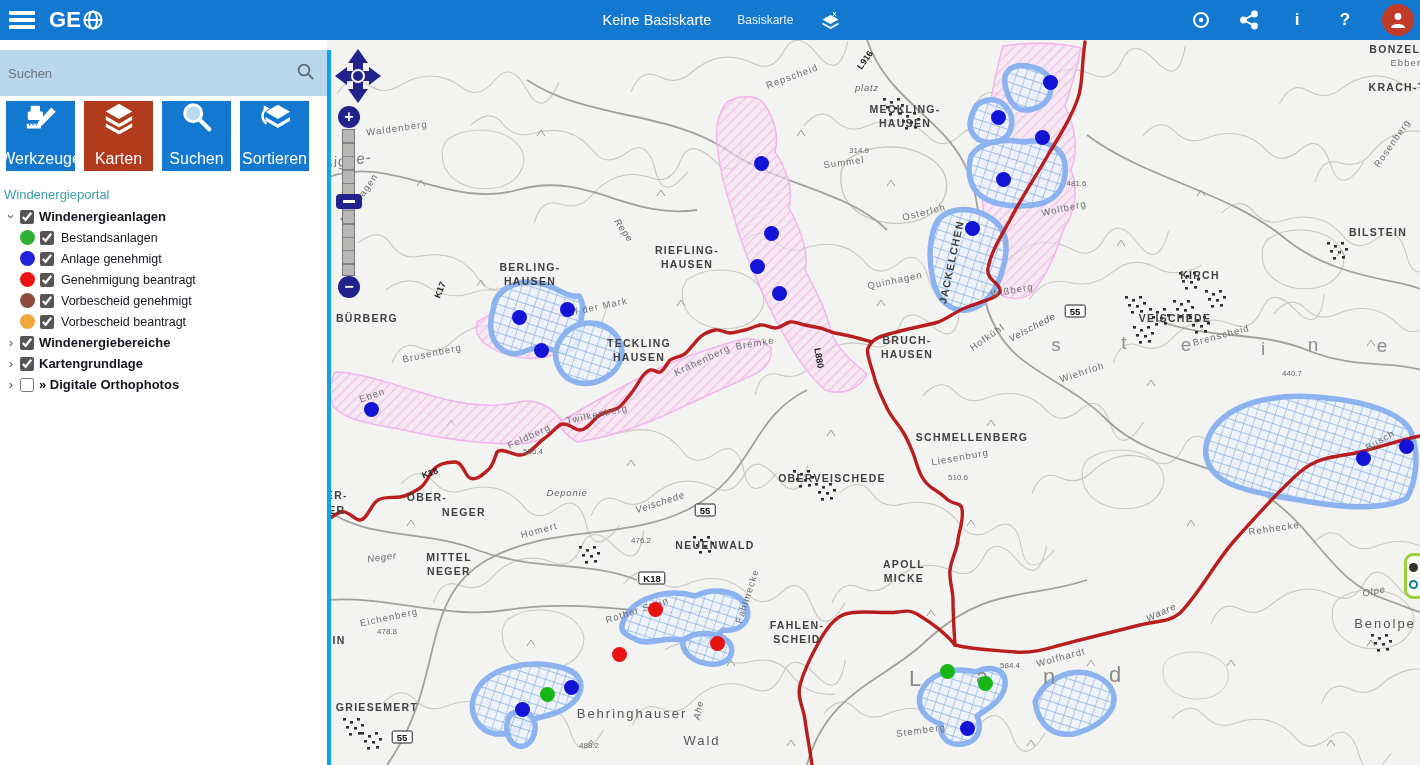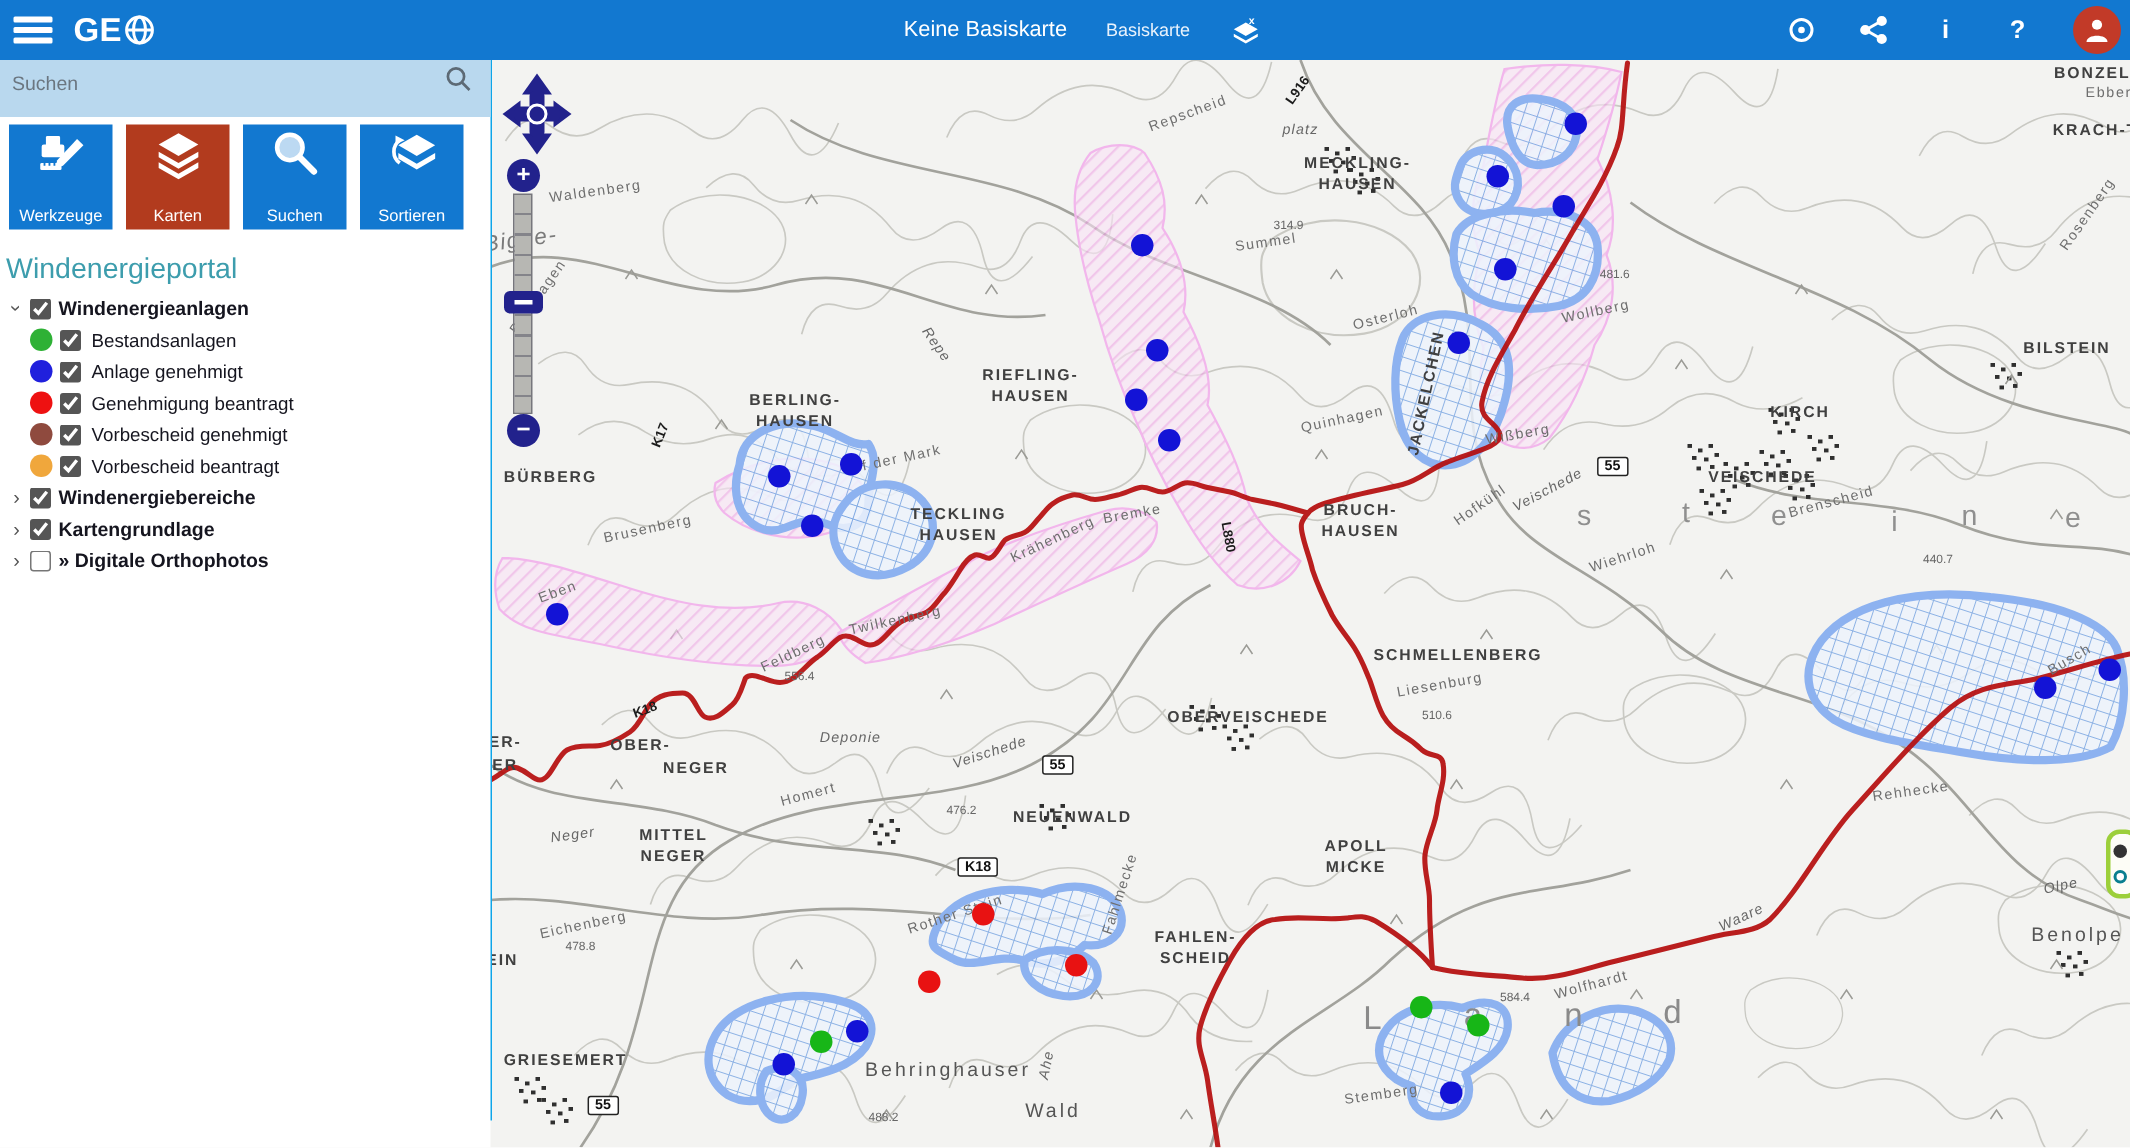--- a/index.html
+++ b/index.html
@@ -18,34 +18,34 @@
     display:flex;align-items:center;gap:26px;}
   .bm-active{font-weight:400;font-size:14.5px;}
   .bm-alt{font-weight:400;font-size:12px;color:#e8f2fc;}
   #righticons{position:absolute;right:6px;top:0;height:40px;display:flex;align-items:center;gap:26px;}
   .hicon{width:22px;height:22px;display:flex;align-items:center;justify-content:center;
     font-size:17px;font-weight:700;cursor:pointer;}
   #avatar{width:32px;height:32px;border-radius:50%;background:#c23a28;display:flex;
     align-items:center;justify-content:center;}
 
   
-  #sidebar{position:absolute;left:0;top:32px;width:327px;height:715px;background:#fff;
-    border-right:1px solid #0ea5e9;z-index:40;}
+  #sidebar{position:absolute;left:0;top:50px;width:327px;height:715px;background:#fff;
+    border-right:4px solid #0ea5e9;z-index:40;}
   #searchbar{height:46px;background:#b9d8ee;display:flex;align-items:center;position:relative;}
   #searchbar input{flex:1;border:none;background:transparent;outline:none;
     font-size:13px;color:#333;padding-left:8px;font-family:"Liberation Sans",sans-serif;}
   #searchbar input::placeholder{color:#6b7680;}
   #searchbar .mag{margin-right:12px;}
   #btnrow{display:flex;gap:9px;padding:5px 0 0 6px;}
   .tbtn{width:69px;height:70px;background:#1278d0;color:#fff;display:flex;flex-direction:column;
     align-items:center;justify-content:flex-end;cursor:pointer;padding-bottom:3px;box-sizing:border-box;}
   .tbtn.active{background:#b23b1e;}
   .tbtn .ic{flex:1;display:flex;align-items:center;justify-content:center;}
-  .tbtn .lbl{font-size:11px;margin-top:15px;}
-  #portal-title{color:#3d9dad;font-size:19px;margin:16px 0 4px 4px;}
+  .tbtn .lbl{font-size:16px;margin-top:15px;}
+  #portal-title{color:#3d9dad;font-size:13px;margin:16px 0 4px 4px;}
   .trow{display:flex;align-items:center;height:21px;margin-left:4px;cursor:pointer;}
   .trow .chev{width:14px;color:#555;font-size:13px;display:inline-flex;justify-content:center;}
   .chev.down{transform:rotate(90deg);}
   .trow input{width:14px;height:14px;margin:0 5px 0 2px;accent-color:#555;}
   .trow .lb{font-size:13px;font-weight:700;color:#15151f;}
   .crow{display:flex;align-items:center;height:21px;margin-left:20px;}
   .crow .cdot{width:15px;height:15px;border-radius:50%;margin-right:5px;}
   .crow input{width:14px;height:14px;margin:0 7px 0 0;accent-color:#555;}
   .crow .lb{font-size:12.5px;color:#15151f;}
 

